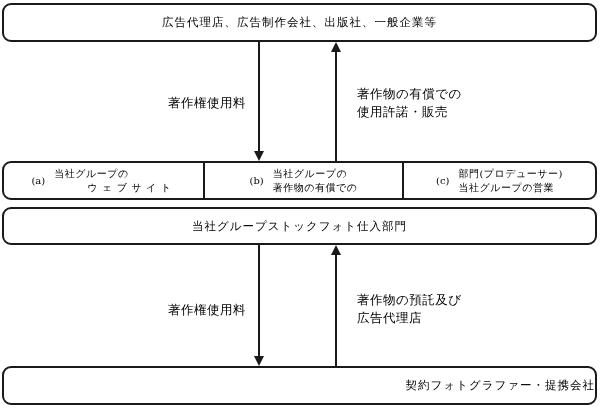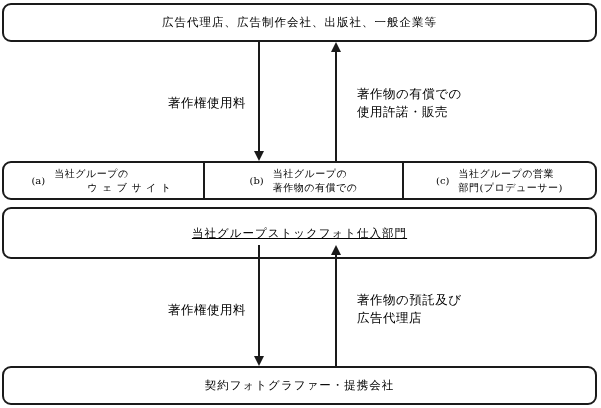--- a/index.html
+++ b/index.html
@@ -28,22 +28,22 @@
     align-items: center;
     justify-content: center;
   }
   .box-text {
     font-size: 11.5px;
     letter-spacing: 1px;
     white-space: nowrap;
   }
   #box-clients   { top: 3px;   height: 39px; }
   #box-channels  { top: 161px; height: 39px; padding: 0; justify-content: stretch; }
-  #box-stock     { top: 207px; height: 52px; text-decoration: underline; }
-  #box-photogs   { top: 366px; height: 39px; }
+  #box-stock     { top: 207px; height: 38px; }
+  #box-photogs   { top: 366px; height: 39px; justify-content: flex-end; }
 
   .cell {
     box-sizing: border-box;
     height: 100%;
     display: flex;
     align-items: center;
     justify-content: center;
     gap: 9px;
   }
   .cell-a { width: 199px; }
@@ -119,22 +119,22 @@
     <div class="cell cell-b">
       <span class="cell-tag">(b)</span>
       <span class="cell-lines">
         <span class="cell-line">当社グループの</span>
         <span class="cell-line">著作物の有償での</span>
       </span>
     </div>
     <div class="cell cell-c">
       <span class="cell-tag">(c)</span>
       <span class="cell-lines">
+        <span class="cell-line">部門(プロデューサー)</span>
         <span class="cell-line">当社グループの営業</span>
-        <span class="cell-line">部門(プロデューサー)</span>
       </span>
     </div>
   </div>
 
   <div class="box" id="box-stock">
     <span class="box-text">当社グループストックフォト仕入部門</span>
   </div>
 
   <div class="vline" style="left:258px; top:245px; height:112px;"></div>
   <div class="ahead down" style="left:254px; top:356px;"></div>

